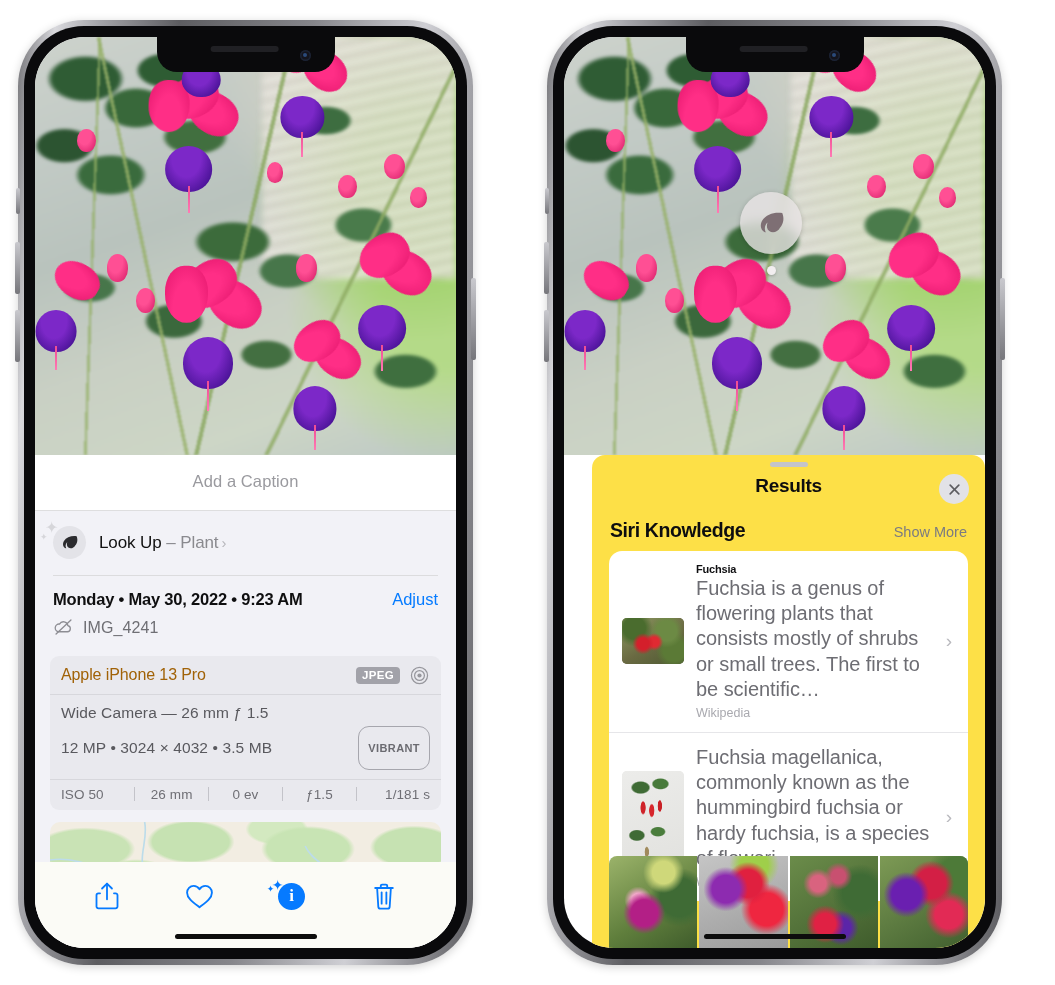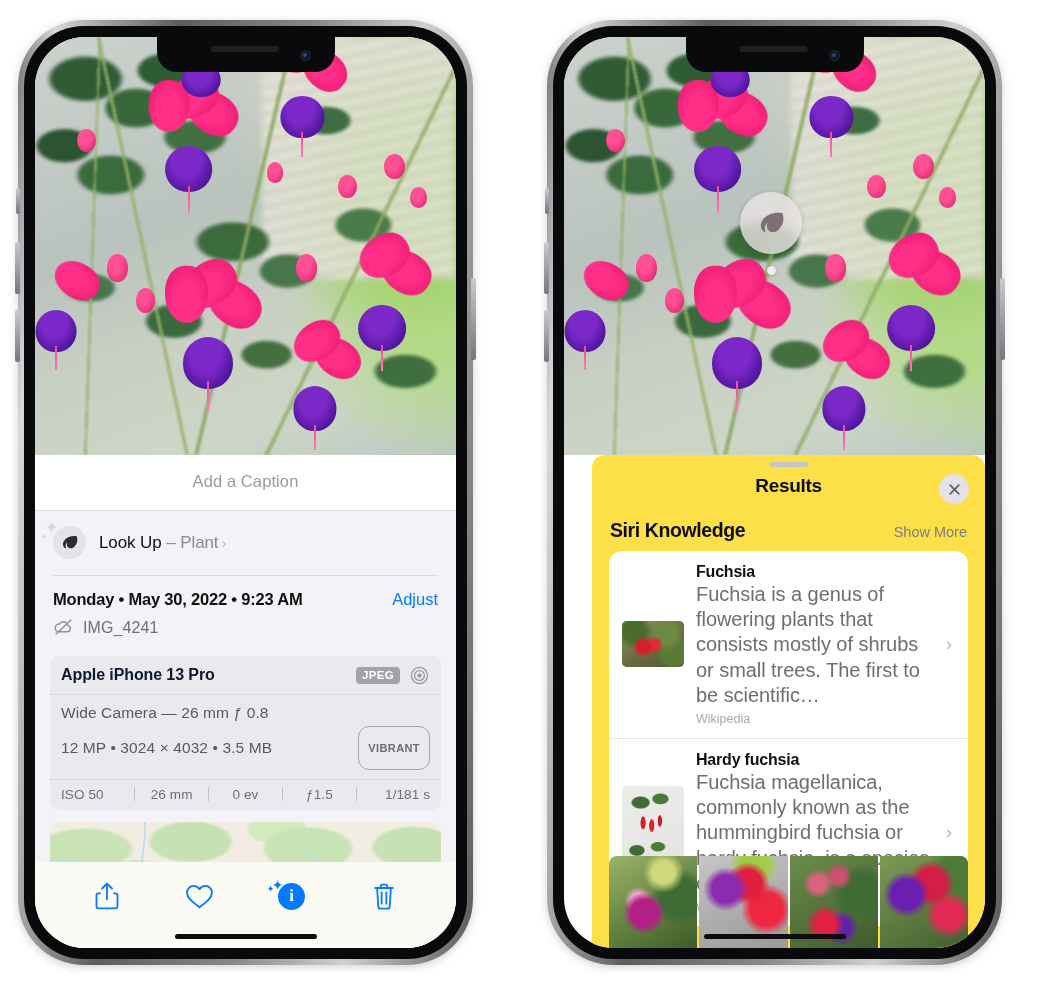--- a/index.html
+++ b/index.html
@@ -227,21 +227,21 @@
     margin: 3px 15px 0;
     background: #e9e9ee;
     border-radius: 9px;
     overflow: hidden;
   }
   .exif-head {
     display: flex; align-items: center; justify-content: space-between;
     padding: 9px 11px 8px;
     border-bottom: .5px solid #d7d7dc;
   }
-  .exif-device { font-size: 16px; font-weight: 700; color: #0f172a; letter-spacing: -.1px; }
+  .exif-device { font-size: 16px; font-weight: 400; color: #a16207; letter-spacing: -.1px; }
   .exif-head-right { display: flex; align-items: center; gap: 9px; }
   .jpeg-badge {
     background: #a2a2a9; color: #fff;
     font-size: 11.5px; font-weight: 700; letter-spacing: .3px;
     padding: 2.5px 6px; border-radius: 4px;
   }
   .lens-icon svg { width: 21px; height: 21px; display: block; }
 
   .exif-body { padding: 9px 11px 9px; border-bottom: .5px solid #d7d7dc; }
   .exif-line1 { font-size: 15.5px; color: #59595e; letter-spacing: .1px; }
@@ -357,21 +357,21 @@
     margin: 0 17px;
     background: #fff;
     border-radius: 13px;
     overflow: hidden;
   }
   .krow { display: flex; align-items: center; gap: 12px; padding: 12px 12px 12px 13px; }
   .krow + .krow { border-top: .5px solid #e6e6e9; margin-left: 0; }
   .kthumb { width: 62px; height: 46px; border-radius: 5px; overflow: hidden; flex: none; position: relative; background: #6d6b4f; }
   .kthumb.tall { width: 62px; height: 92px; background: #e9e9e7; }
   .kbody { flex: 1; min-width: 0; }
-  .ktitle { font-size: 16px; font-weight: 700; color: #101012; letter-spacing: -.2px; margin-bottom: 1px; }
+  .ktitle { font-size: 11px; font-weight: 700; color: #101012; letter-spacing: -.2px; margin-bottom: 1px; }
   .kdesc { font-size: 20px; color: #6d6d73; line-height: 1.26; letter-spacing: -.05px; }
   .ksrc { font-size: 12.5px; color: #a9a9af; margin-top: 4px; }
   .kchev { color: #b9b9be; font-size: 19px; font-weight: 400; flex: none; padding-right: 4px; }
 
   
   .thumb-a {
     position: absolute; inset: 0;
     background:
       radial-gradient(circle at 34% 56%, #d41f2b 0 12%, rgba(212,31,43,0) 22%),
       radial-gradient(circle at 52% 52%, #e02a32 0 12%, rgba(224,42,50,0) 22%),
@@ -556,21 +556,21 @@
                 <span class="lens-icon">
                   <svg viewBox="0 0 24 24" fill="none" stroke="#97979d" stroke-width="1.4">
                     <circle cx="12" cy="12" r="9.2"></circle>
                       <circle cx="12" cy="12" r="5.6"></circle>
                     <circle cx="12" cy="12" r="2.4" fill="#97979d" stroke="none"></circle>
                   </svg>
                 </span>
               </span>
             </div>
             <div class="exif-body">
-              <div class="exif-line1">Wide Camera — 26 mm ƒ 0.8</div>
+              <div class="exif-line1">Wide Camera — 26 mm ƒ 1.5</div>
               <div class="exif-line2row">
                 <span class="exif-line2">12 MP • 3024 × 4032 • 3.5 MB</span>
                 <span class="vibrant-badge">VIBRANT</span>
               </div>
             </div>
             <div class="exif-stats">
               <span class="st">ISO 50</span>
               <span class="sep"></span>
               <span class="st">26 mm</span>
               <span class="sep"></span>
@@ -739,21 +739,20 @@
                 <div class="ksrc">Wikipedia</div>
               </div>
               <span class="kchev">›</span>
             </div>
 
             <div class="krow">
               <div class="kthumb tall">
                 <div class="thumb-b"></div>
               </div>
               <div class="kbody">
-                <div class="ktitle">Hardy fuchsia</div>
                 <div class="kdesc">Fuchsia magellanica, commonly known as the hummingbird fuchsia or hardy fuchsia, is a species of floweri…</div>
                 <div class="ksrc">Wikipedia</div>
               </div>
               <span class="kchev">›</span>
             </div>
           </div>
 
 
           <div class="web-strip">
             <div class="web-thumb wt1"></div>

